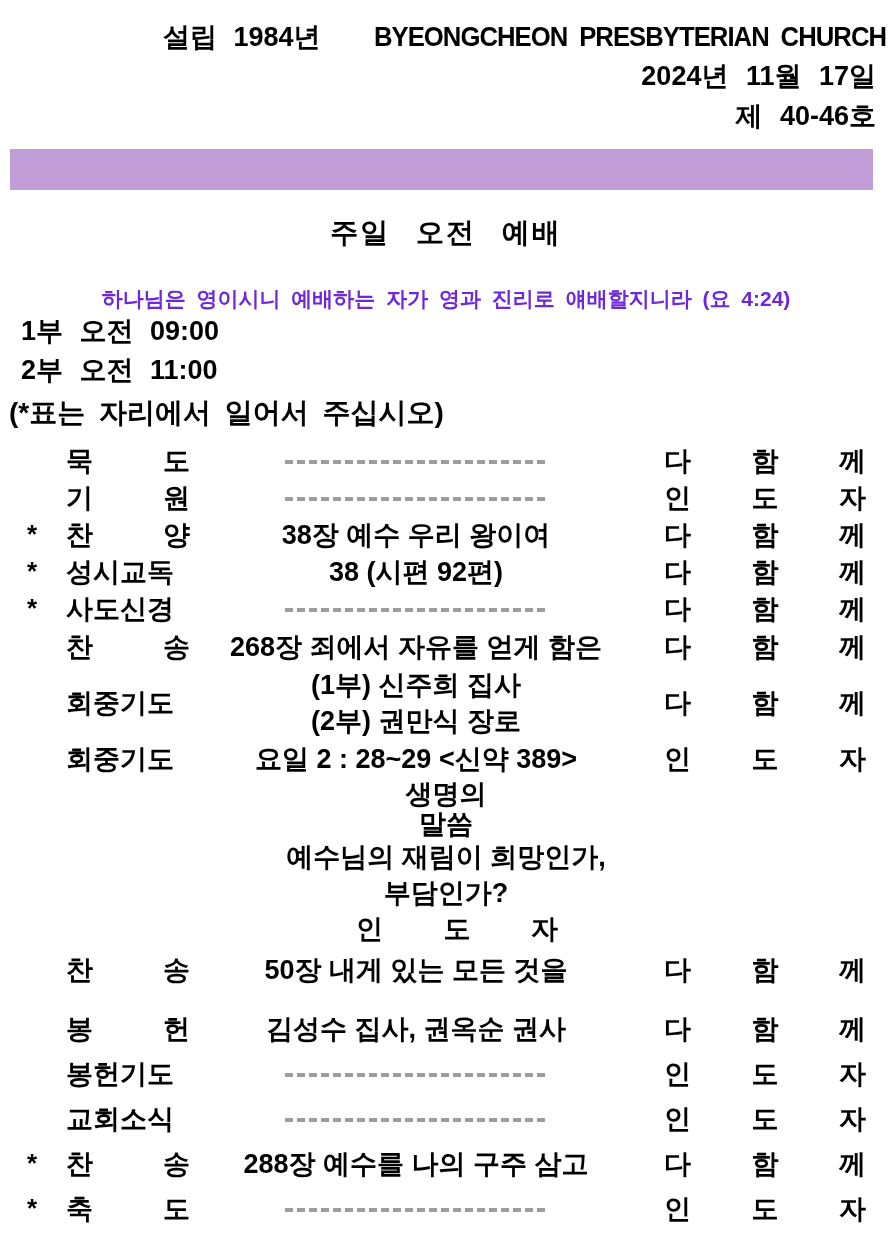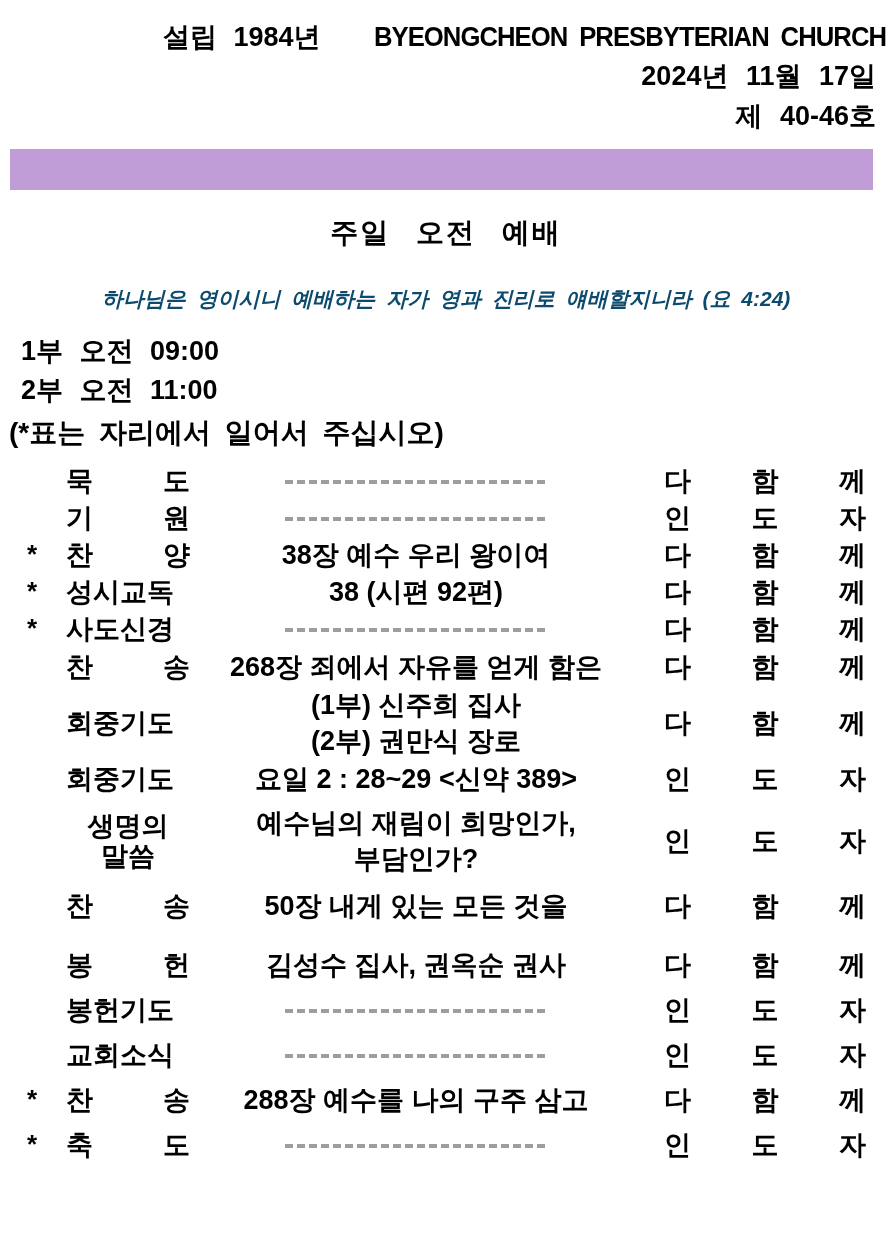--- a/index.html
+++ b/index.html
@@ -40,32 +40,32 @@
     letter-spacing:2px;word-spacing:16px;
   }
   .verse{
     text-align:center;margin-top:35px;
     font-size:21px;line-height:26px;
     word-spacing:5px;color:#8b1a8b;
   }
   
   .times-row{
     display:flex;justify-content:space-between;align-items:baseline;
-    padding:0 8px 0 21px;margin-top:20px;
+    padding:0 8px 0 21px;
     font-size:27px;line-height:38px;word-spacing:9px;
   }
   .time-2{padding-left:21px;font-size:27px;line-height:40px;word-spacing:9px;}
   .standing-note{padding-left:9px;margin-top:2px;font-size:28px;line-height:42px;word-spacing:6px;}
   
   .worship-table{margin-top:8px;}
   .worship-row{display:flex;align-items:center;min-height:37px;font-size:27px;}
   .worship-row:nth-child(6){min-height:40px;}
   .worship-row:nth-child(7){min-height:70px;}
   .worship-row:nth-child(8){min-height:40px;}
-  .worship-row:nth-child(9){min-height:84px;}
+  .worship-row:nth-child(9){min-height:84px;flex-direction:column;}
   .worship-row:nth-child(n+10){min-height:45px;}
   .worship-row:nth-child(11){margin-top:14px;}
   .col-star{width:66px;padding-left:27px;box-sizing:border-box;font-size:26px;}
   .col-label{width:124px;text-align:justify;text-align-last:justify;}
   .col-label.multiline{text-align:center;text-align-last:center;line-height:30px;}
   .col-content{width:452px;text-align:center;line-height:36px;}
   .col-by{width:202px;margin-left:22px;text-align:justify;text-align-last:justify;}
   .dash-line{
     display:inline-block;width:262px;height:4px;vertical-align:middle;
     background:repeating-linear-gradient(90deg,#9d9d9d 0 8px,transparent 8px 12px);
@@ -82,21 +82,21 @@
       <span class="church-name">BYEONGCHEON PRESBYTERIAN CHURCH</span>
     </div>
     <div class="hdr-line2">2024년 11월 17일</div>
     <div class="hdr-line3">제 40-46호</div>
   </div>
 
   <div class="accent-bar" style="background: rgb(193, 157, 216);"></div>
 
   <div class="service-title">주일 오전 예배</div>
 
-  <div class="verse" style="color: #0c4a6e; font-style: italic;">하나님은 영이시니 예배하는 자가 영과 진리로 얘배할지니라 (요 4:24)</div>
+  <div class="verse" style="color: #6d28d9;">하나님은 영이시니 예배하는 자가 영과 진리로 얘배할지니라 (요 4:24)</div>
 
   <div class="times-row">
     <span>1부 오전 09:00</span>
   </div>
   <div class="time-2">2부 오전 11:00</div>
 
   <div class="standing-note">(*표는 자리에서 일어서 주십시오)</div>
 
   <div class="worship-table">
       <div class="worship-row">

